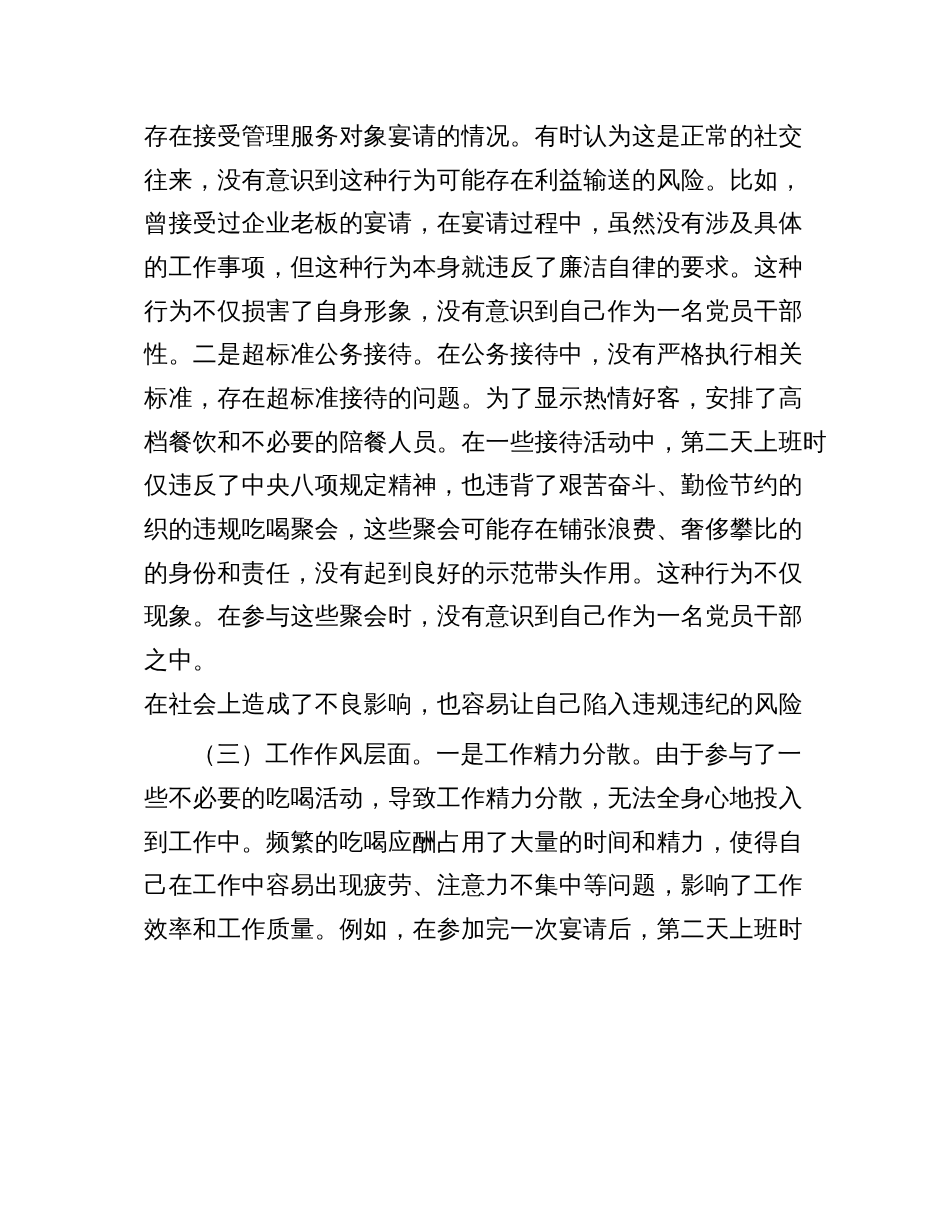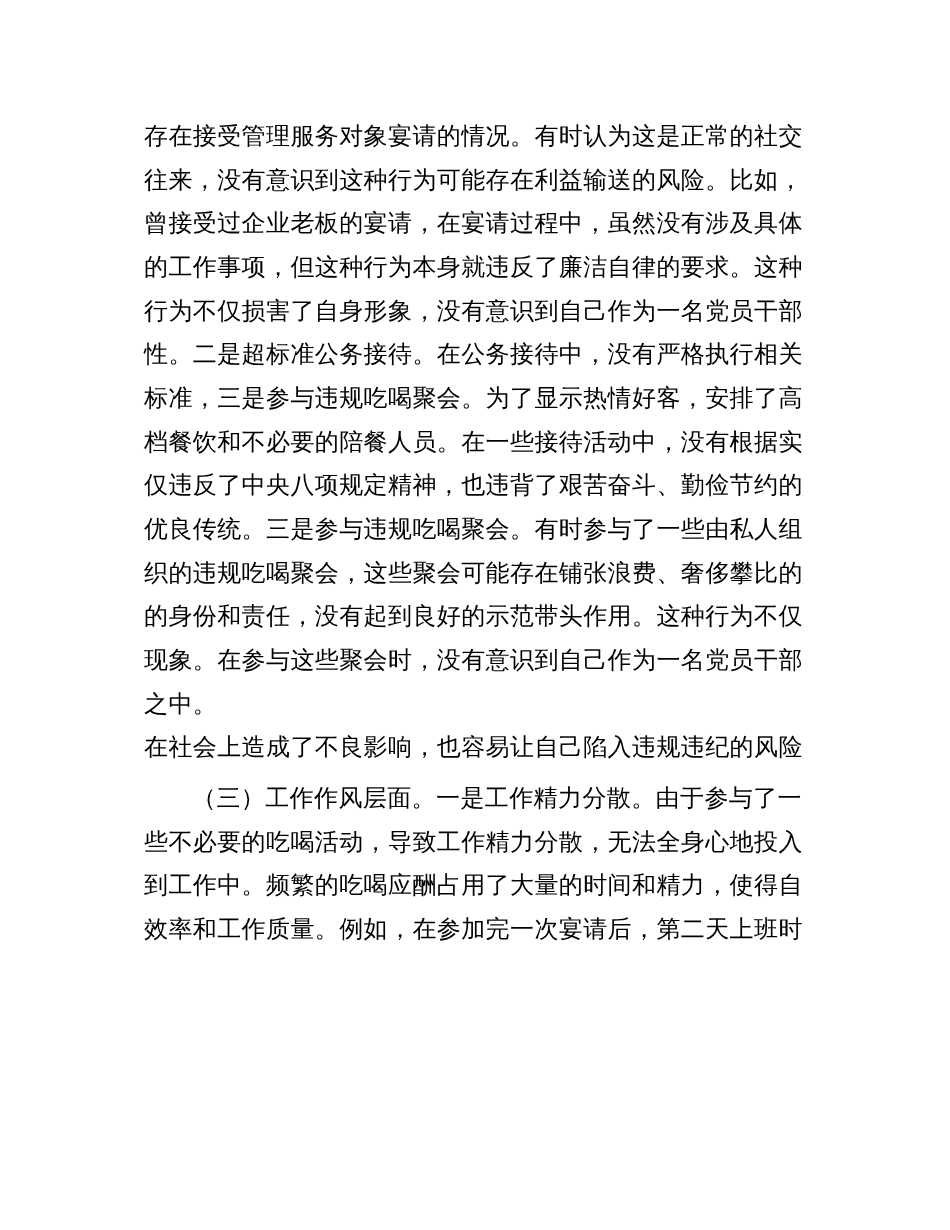--- a/index.html
+++ b/index.html
@@ -49,34 +49,34 @@
 <div class="page">
   <div class="content">
 
     <div class="paragraph">
       <div class="line">存在接受管理服务对象宴请的情况。有时认为这是正常的社交</div>
       <div class="line">往来，没有意识到这种行为可能存在利益输送的风险。比如，</div>
       <div class="line">曾接受过企业老板的宴请，在宴请过程中，虽然没有涉及具体</div>
       <div class="line">的工作事项，但这种行为本身就违反了廉洁自律的要求。这种</div>
       <div class="line">行为不仅损害了自身形象，没有意识到自己作为一名党员干部</div>
       <div class="line">性。二是超标准公务接待。在公务接待中，没有严格执行相关</div>
-      <div class="line">标准，三是参与违规吃喝聚会。为了显示热情好客，安排了高</div>
-      <div class="line">档餐饮和不必要的陪餐人员。在一些接待活动中，没有根据实</div>
+      <div class="line">标准，存在超标准接待的问题。为了显示热情好客，安排了高</div>
+      <div class="line">档餐饮和不必要的陪餐人员。在一些接待活动中，第二天上班时</div>
       <div class="line">仅违反了中央八项规定精神，也违背了艰苦奋斗、勤俭节约的</div>
-      <div class="line">优良传统。三是参与违规吃喝聚会。有时参与了一些由私人组</div>
       <div class="line">织的违规吃喝聚会，这些聚会可能存在铺张浪费、奢侈攀比的</div>
       <div class="line">的身份和责任，没有起到良好的示范带头作用。这种行为不仅</div>
       <div class="line">现象。在参与这些聚会时，没有意识到自己作为一名党员干部</div>
       <div class="line">之中。</div>
       <div class="line">在社会上造成了不良影响，也容易让自己陷入违规违纪的风险</div>
     </div>
 
     <div class="para-gap"></div>
 
     <div class="paragraph">
       <div class="line indent">（三）工作作风层面。一是工作精力分散。由于参与了一</div>
       <div class="line">些不必要的吃喝活动，导致工作精力分散，无法全身心地投入</div>
       <div class="line">到工作中。频繁的吃喝应酬占用了大量的时间和精力，使得自</div>
+      <div class="line">己在工作中容易出现疲劳、注意力不集中等问题，影响了工作</div>
       <div class="line">效率和工作质量。例如，在参加完一次宴请后，第二天上班时</div>
     </div>
 
   </div>
 </div>
 
 </body></html>

